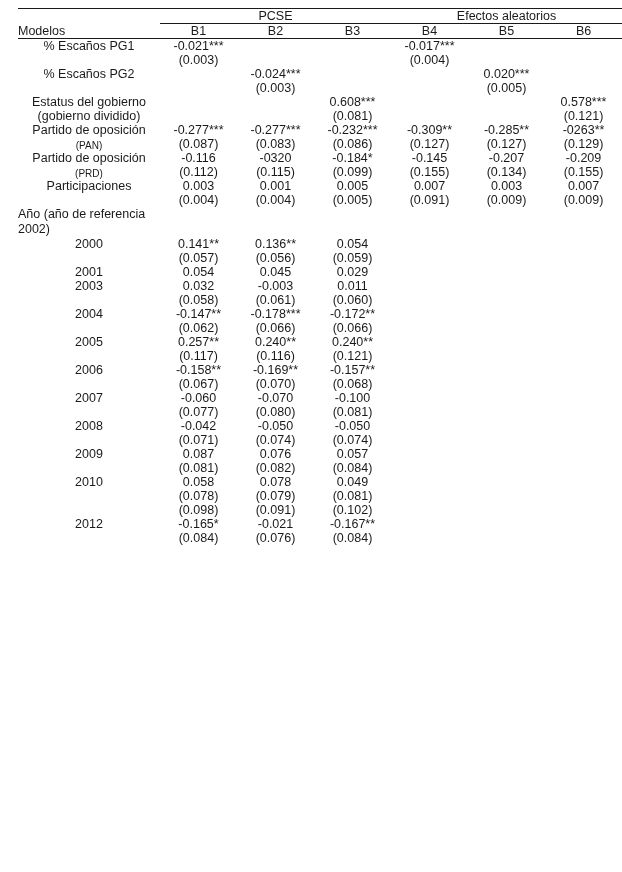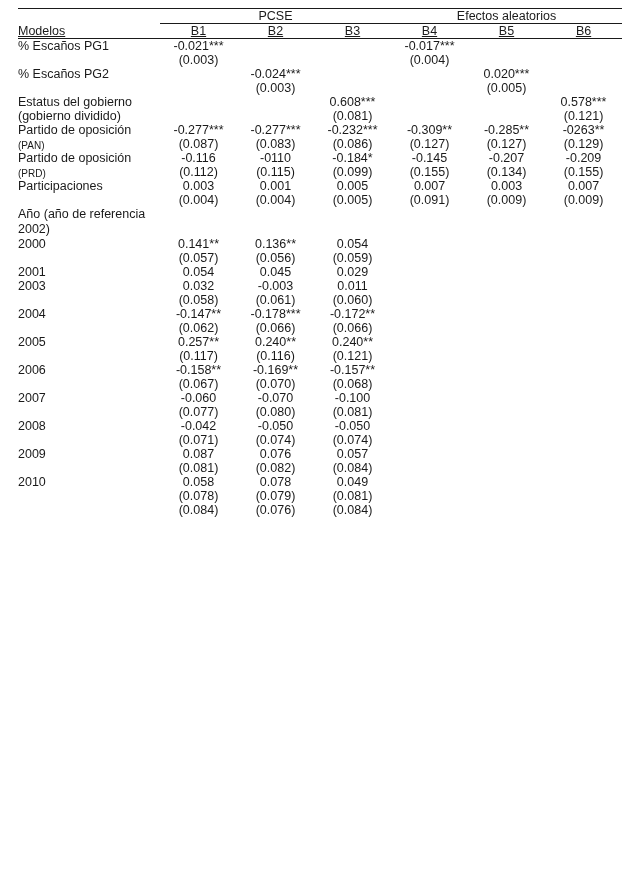--- a/index.html
+++ b/index.html
@@ -47,35 +47,34 @@
     border-bottom: none;
   }
   .toprule td, .toprule th {
     border-top: 1.6px solid #1a1a1a;
   }
   .colhdr td {
     text-align: center;
     font-weight: bold;
     padding-top: 3px;
     padding-bottom: 3px;
-    text-decoration: underline;
   }
   .colhdr td.lbl {
     text-align: left;
     font-weight: normal;
   }
   .hdrrule td {
     border-bottom: 1.2px solid #1a1a1a;
   }
   .num {
     text-align: center;
     white-space: nowrap;
   }
   .lbl {
-    text-align: left;
+    text-align: center;
     white-space: nowrap;
   }
   .coefrow td { padding-top: 6px; }
   .serow td { padding-top: 0px; padding-bottom: 0px; }
   .small-cap {
     font-size: 10px;
   }
   .lbl-wrap {
     white-space: normal;
     line-height: 1.18;
@@ -183,21 +182,21 @@
         <td class="num">(0.083)</td>
         <td class="num">(0.086)</td>
         <td class="num">(0.127)</td>
         <td class="num">(0.127)</td>
         <td class="num">(0.129)</td>
       </tr>
 
       <tr class="coefrow">
         <td class="lbl">Partido de oposición</td>
         <td class="num">-0.116</td>
-        <td class="num">-0110</td>
+        <td class="num">-0320</td>
         <td class="num">-0.184*</td>
         <td class="num">-0.145</td>
         <td class="num">-0.207</td>
         <td class="num">-0.209</td>
       </tr>
       <tr class="serow">
         <td class="lbl small-cap">(PRD)</td>
         <td class="num">(0.112)</td>
         <td class="num">(0.115)</td>
         <td class="num">(0.099)</td>
@@ -409,21 +408,39 @@
       <tr class="serow">
         <td class="lbl"></td>
         <td class="num">(0.078)</td>
         <td class="num">(0.079)</td>
         <td class="num">(0.081)</td>
         <td class="num"></td>
         <td class="num"></td>
         <td class="num"></td>
       </tr>
 
-
+      <tr class="serow">
+        <td class="lbl"></td>
+        <td class="num">(0.098)</td>
+        <td class="num">(0.091)</td>
+        <td class="num">(0.102)</td>
+        <td class="num"></td>
+        <td class="num"></td>
+        <td class="num"></td>
+      </tr>
+
+      <tr class="coefrow">
+        <td class="lbl">2012</td>
+        <td class="num">-0.165*</td>
+        <td class="num">-0.021</td>
+        <td class="num">-0.167**</td>
+        <td class="num"></td>
+        <td class="num"></td>
+        <td class="num"></td>
+      </tr>
       <tr class="serow">
         <td class="lbl"></td>
         <td class="num">(0.084)</td>
         <td class="num">(0.076)</td>
         <td class="num">(0.084)</td>
         <td class="num"></td>
         <td class="num"></td>
         <td class="num"></td>
       </tr>
     </tbody>

